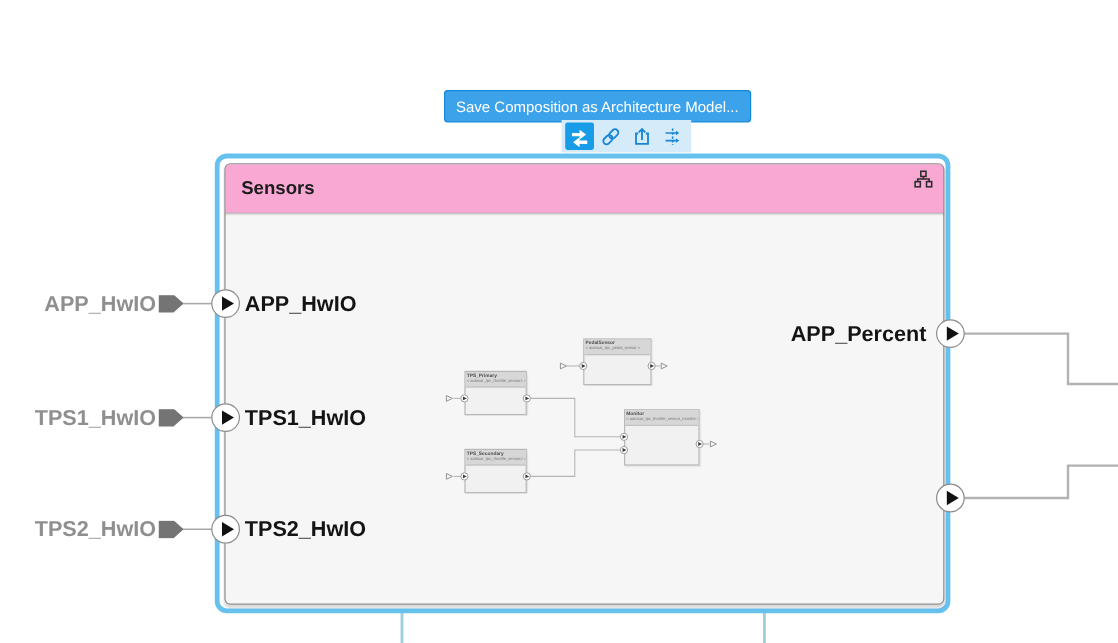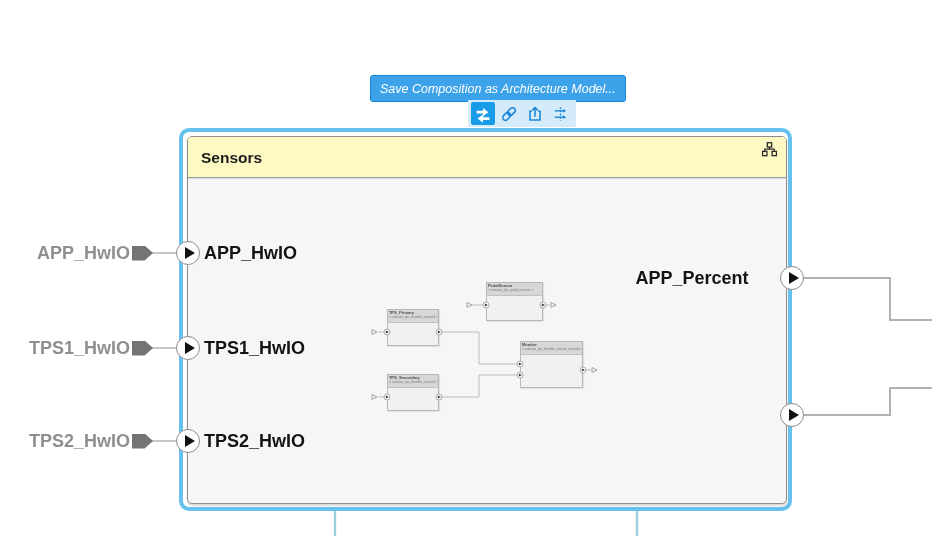--- a/index.html
+++ b/index.html
@@ -9,21 +9,21 @@
     background:#ffffff;
     font-family:"Liberation Sans", sans-serif;
   }
   svg { display:block; }
 
   
   .tooltip {
     position:absolute; left:370px; top:75px; height:27px;
     display:inline-flex; align-items:center; padding:0 9px;
     background:#3ca3eb; border:1px solid #1287d9; border-radius:3px;
-    color:#ffffff; font-size:12.5px; white-space:nowrap;font-style:italic;
+    color:#ffffff; font-size:12.5px; white-space:nowrap;
   }
 
   
   .toolbar {
     position:absolute; left:468px; top:100px; height:27px;
     display:flex; align-items:center; gap:2px; padding:2px 3px;
     background:#d6ebfa;
   }
   .tb-btn {
     width:24px; height:23px; border:none; background:transparent;
@@ -37,21 +37,21 @@
     position:absolute; left:179px; top:128px; width:613px; height:383px;
     border:4.5px solid #67c1ee; border-radius:10px; pointer-events:none;
   }
   .block {
     position:absolute; left:187px; top:136px; width:600px; height:368px;
     background:#f6f6f6; border:1.5px solid #8f8f8f; border-radius:5px;
     box-shadow:0 2px 2px rgba(0,0,0,0.15);
   }
   .block-header {
     position:absolute; left:0; top:0; right:0; height:41px;
-    background:#fef9c3; border-bottom:1px solid #a0a0a0;
+    background:#f9a8d4; border-bottom:1px solid #a0a0a0;
     border-radius:4px 4px 0 0;
     box-shadow:0 1px 1px rgba(0,0,0,0.12);
   }
   .block-title {
     position:absolute; left:13px; top:0; line-height:41px;
     font-size:15.5px; font-weight:bold; color:#1c1c1c;
   }
   .arch-icon { position:absolute; right:7px; top:4px; }
 
   
@@ -251,21 +251,21 @@
     <div class="port-tri"></div>
   </div>
   <div class="port-circle" style="left:176px; top:429px;">
     <div class="port-tri"></div>
   </div>
 
   <div class="lbl lbl-int" style="left:204px; top:242px;">APP_HwIO</div>
   <div class="lbl lbl-int" style="left:204px; top:337px;">TPS1_HwIO</div>
   <div class="lbl lbl-int" style="left:204px; top:430px;">TPS2_HwIO</div>
 
-  <div class="lbl lbl-out" style="left:612px; top:267px;text-align:center;">APP_Percent</div>
+  <div class="lbl lbl-out" style="left:612px; top:267px;">APP_Percent</div>
 
   <div class="port-circle" style="left:780px; top:266px;">
     <div class="port-tri"></div>
   </div>
   <div class="port-circle" style="left:780px; top:403px;">
     <div class="port-tri"></div>
   </div>
 
 </div>
 

